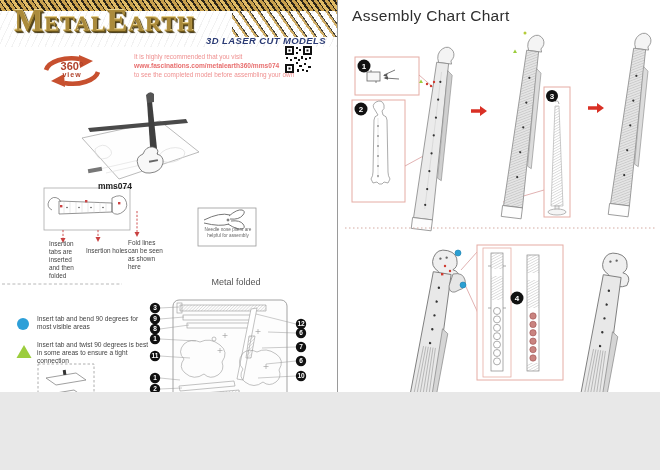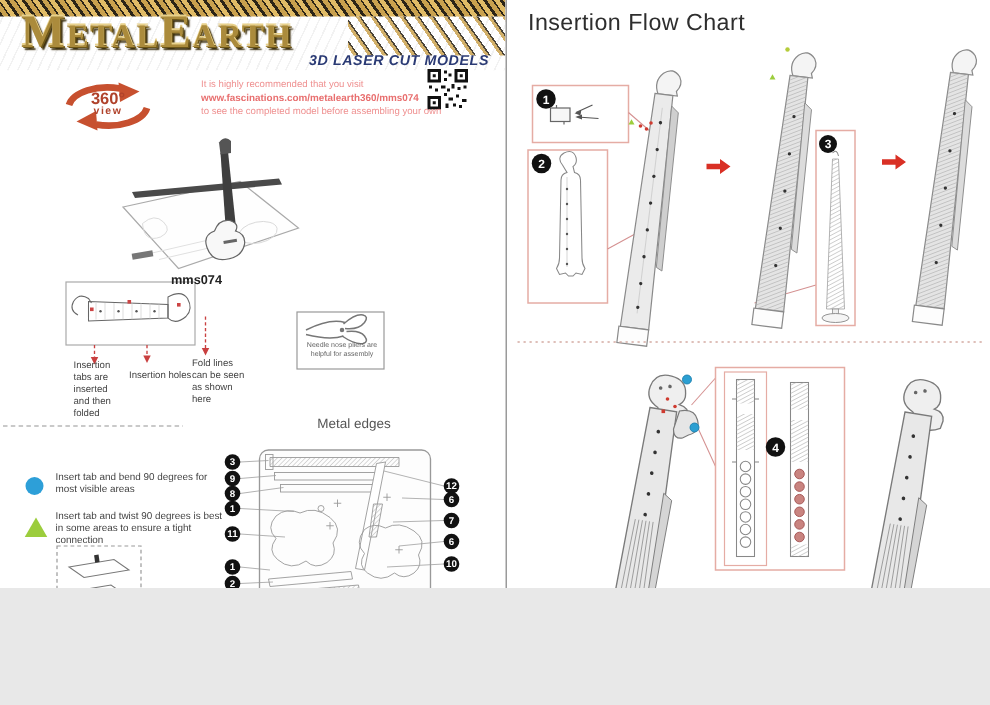--- a/index.html
+++ b/index.html
@@ -18,21 +18,21 @@
   .logo{position:absolute;left:14px;top:3px;font-family:"Liberation Serif",serif;
      font-weight:bold;font-variant:small-caps;font-size:31px;letter-spacing:1px;color:#ab8b3c;
      text-shadow:0 -1px 0 #e8d18c,1px 1px 0 #6b5518,2px 2px 1px #3a2d0c;}
   .tagline{position:absolute;left:158px;top:35px;width:168px;text-align:right;
      font-size:9.5px;font-weight:bold;font-style:italic;color:#2a3a74;letter-spacing:.4px;}
   .badge-txt1{left:46px;top:60px;width:52px;text-align:center;font-size:11px;font-weight:bold;color:#b0422b;}
   .badge-txt2{left:46px;top:71px;width:52px;text-align:center;font-size:7px;font-weight:bold;color:#b0422b;letter-spacing:1px;}
   .notice1{left:134px;top:53px;font-size:6.4px;color:#ef9090;}
   .notice2{left:134px;top:62px;font-size:6.6px;font-weight:bold;color:#e86f6f;}
   .notice3{left:134px;top:71px;font-size:6.4px;color:#ef9090;}
-  .caption{left:98px;top:181px;width:66px;text-align:center;font-size:8.5px;font-weight:bold;color:#222;}
+  .caption{left:98px;top:181px;width:66px;text-align:left;font-size:8.5px;font-weight:bold;color:#222;}
   .lbl{font-size:6.4px;color:#444;}
   .pliers-note{left:201px;top:227px;width:54px;text-align:center;font-size:4.7px;color:#666;}
   .metal-sheet-label{left:200px;top:277px;width:72px;text-align:center;font-size:9px;color:#555;}
   .conn-head{left:15px;top:291px;font-size:10.5px;color:#333;letter-spacing:.2px;}
   .tip{font-size:6.6px;color:#444;}
   .inset-note{left:46px;top:402px;width:27px;font-size:3.9px;color:#555;line-height:1.3;}
   .warning-text{left:74px;top:439px;width:205px;font-size:6.4px;color:#555;}
   .flow-title{left:352px;top:6px;font-size:15.5px;color:#2e2e2e;letter-spacing:.3px;}
   .divider-v{position:absolute;left:337px;top:0;width:1px;height:470px;background:#9a9a9a;}
   .bottom-strip{position:absolute;left:0;top:464px;width:337px;height:6px;background:#641d1d;}
@@ -249,30 +249,30 @@
   <div class="txt badge-txt1">360°</div>
   <div class="txt badge-txt2">view</div>
   <div class="txt notice1">It is highly recommended that you visit</div>
   <div class="txt notice2">www.fascinations.com/metalearth360/mms074</div>
   <div class="txt notice3">to see the completed model before assembling your own</div>
   <div class="txt caption">mms074</div>
   <div class="txt lbl" style="left:49px;top:240px;width:35px">Insertion tabs are inserted and then folded</div>
   <div class="txt lbl" style="left:86px;top:247px;width:46px">Insertion holes</div>
   <div class="txt lbl" style="left:128px;top:239px;width:38px">Fold lines can be seen as shown here</div>
   <div class="txt pliers-note">Needle nose pliers are helpful for assembly</div>
-  <div class="txt metal-sheet-label">Metal edges</div>
+  <div class="txt metal-sheet-label">Metal folded</div>
   <div class="txt tip" style="left:37px;top:315px;width:104px">Insert tab and bend 90 degrees for most visible areas</div>
   <div class="txt tip" style="left:37px;top:341px;width:112px">Insert tab and twist 90 degrees is best in some areas to ensure a tight connection</div>
   <div class="txt inset-note">Pull and twist metal tab 90° to tighten</div>
   <div class="txt warning-text">In order to avoid possible injury from sharp edges, please carefully discard the metal sheet after parts have been removed</div>
   <div class="bottom-strip"></div>
 
   <div class="divider-v"></div>
 
-  <div class="txt flow-title">Insertion Flow Chart</div>
+  <div class="txt flow-title">Assembly Chart Chart</div>
 
   <svg class="abs" style="left:337px;top:26px" width="323" height="444" viewBox="0 0 323 444">
     <defs>
       <pattern id="ph2" width="2.4" height="2.4" patternUnits="userSpaceOnUse" patternTransform="rotate(62)">
         <line x1="0" y1="0" x2="0" y2="2.4" stroke="#a8a8a8" stroke-width="0.7"></line>
       </pattern>
       <g id="nkA">
         <path d="M-4,3 Q-8,-5 -2,-11 Q4,-16 9,-10 Q12,-5 8,0 L9,3 Z" fill="#f4f4f4" stroke="#8a8a8a" stroke-width="0.8"></path>
         <polygon points="-6,3 6,3 9,160 -10,160" fill="#ebebeb" stroke="#8a8a8a" stroke-width="0.8"></polygon>
         <polygon points="6,10 11,14 13,120 9,118" fill="#cfcfcf" stroke="#8a8a8a" stroke-width="0.6"></polygon>

